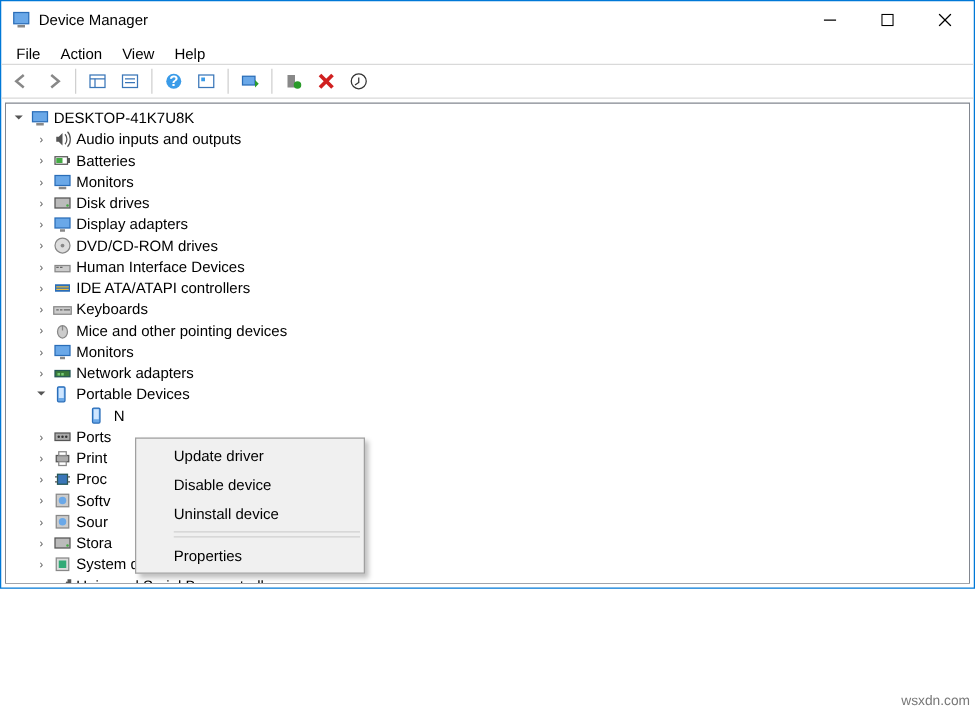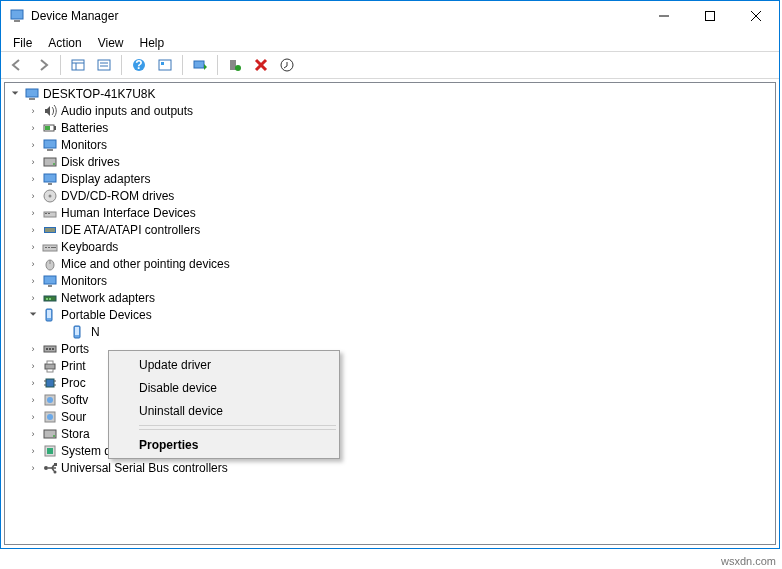--- a/index.html
+++ b/index.html
@@ -1,36 +1,36 @@
 <!DOCTYPE html>
 <html><head>
 <meta charset="utf-8">
 <style>
 * { box-sizing: border-box; font-family: "Segoe UI", Tahoma, sans-serif; font-size: 12px; }
 body { margin: 0; padding: 0; background: #fff; width: 782px; height: 569px; position: relative; overflow: hidden; }
-.window { width: 780px; height: 549px; border: 1px solid #0078d7; background: #fff; display: flex; flex-direction: column; }
+.window { width: 780px; height: 471px; border: 1px solid #0078d7; background: #fff; display: flex; flex-direction: column; }
 .titlebar { height: 30px; display: flex; align-items: center; padding-left: 8px; }
 .titlebar .ticon { width: 16px; height: 16px; margin-right: 6px; display:inline-flex; align-items:center; justify-content:center; }
 .titlebar .title { flex: 1; }
 .winbtns { display: flex; height: 100%; }
 .winbtn { width: 46px; display:flex; align-items:center; justify-content:center; }
 .menubar { height: 20px; display:flex; align-items:flex-end; padding: 0 6px; gap:4px; }
 .menubar span { padding: 1px 6px; }
 .toolbar { height: 28px; border-top:1px solid #d9d9d9; border-bottom:1px solid #d9d9d9; display:flex; align-items:center; padding:0 4px; gap:2px;}
 .tbtn { width:24px; height:22px; display:inline-flex; align-items:center; justify-content:center; border:1px solid transparent; }
 .tsep { width:1px; height:20px; background:#d0d0d0; margin:0 3px; }
 .content { flex:1; border:1px solid #828790; margin:3px; overflow:auto; background:#fff; padding:2px 0; }
 .row { display:flex; align-items:center; height:17px; white-space:nowrap; }
 .arrow { width:12px; display:inline-flex; justify-content:center; color:#555; font-size:9px; margin-right:2px;}
 .icon { width:18px; height:16px; display:inline-flex; align-items:center; justify-content:center; margin-right:2px;}
 .indent0 { padding-left: 4px; }
 .indent1 { padding-left: 22px; }
 .indent2 { padding-left: 50px; }
 .sel { background:#cce8ff; border:1px dotted #99d1ff; }
-.ctxmenu { position:absolute; left:108px; top:350px; width:232px; background:#f0f0f0; border:1px solid #a0a0a0; box-shadow:3px 3px 4px rgba(0,0,0,.25); padding:2px; }
+.ctxmenu { position:absolute; left:108px; top:350px; width:184px; background:#f0f0f0; border:1px solid #a0a0a0; box-shadow:3px 3px 4px rgba(0,0,0,.25); padding:2px; }
 .ctxitem { height:23px; display:flex; align-items:center; padding-left:28px; }
 .ctxsep { height:1px; background:#d0d0d0; margin:3px 1px 3px 28px; }
 .watermark { position:absolute; right:6px; bottom:2px; color:#777; font-size:11px; }
 svg { display:block; }
 </style>
 </head>
 <body>
 
 <div class="window">
 
@@ -387,16 +387,16 @@
       </div>
   </div>
 </div>
 
 <div class="ctxmenu">
   <div class="ctxitem">Update driver</div>
   <div class="ctxitem">Disable device</div>
   <div class="ctxitem">Uninstall device</div>
   <div class="ctxsep"></div>
   <div class="ctxsep"></div>
-  <div class="ctxitem" style="font-weight:bold">Properties</div>
+  <div class="ctxitem" style="font-weight:normal">Properties</div>
 </div>
 
 <div class="watermark">wsxdn.com</div>
 
 </body></html>

